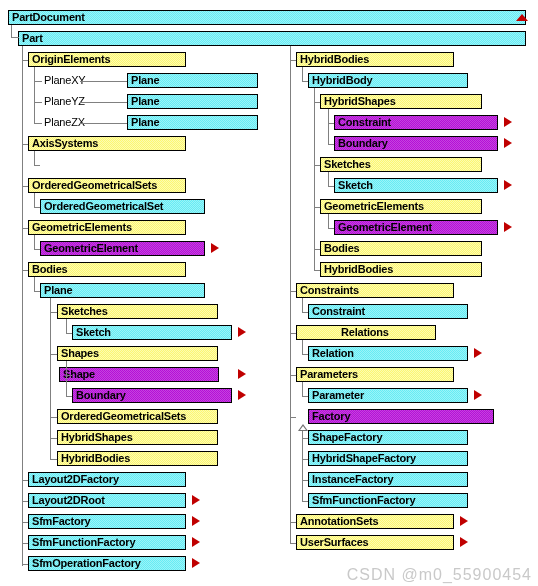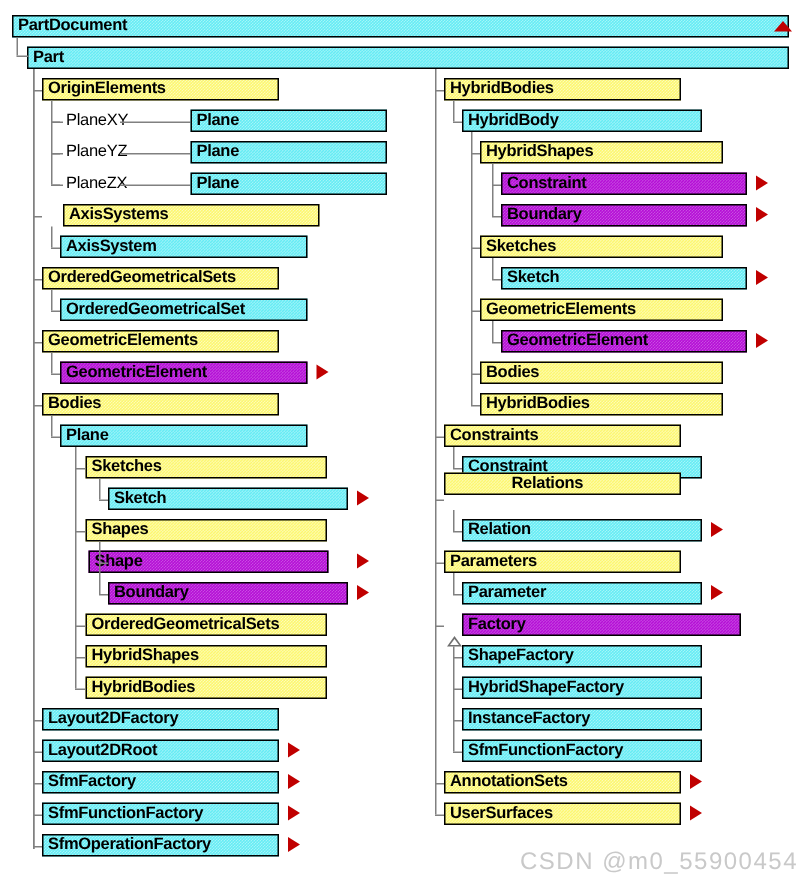--- a/index.html
+++ b/index.html
@@ -123,22 +123,21 @@
     <div class="hline" style="left: 80px; top: 81px; width: 47px;"></div>
     <div class="node cyan" style="left: 127px; top: 73px; width: 131px;">Plane</div>
     <div class="plainlabel" style="left: 44px; top: 94px;">PlaneYZ</div>
     <div class="hline" style="left: 34px; top: 102px; width: 8px;"></div>
     <div class="hline" style="left: 80px; top: 102px; width: 47px;"></div>
     <div class="node cyan" style="left: 127px; top: 94px; width: 131px;">Plane</div>
     <div class="plainlabel" style="left: 44px; top: 115px;">PlaneZX</div>
     <div class="hline" style="left: 34px; top: 123px; width: 8px;"></div>
     <div class="hline" style="left: 80px; top: 123px; width: 47px;"></div>
     <div class="node cyan" style="left: 127px; top: 115px; width: 131px;">Plane</div>
-    <div class="node yellow" style="left: 42px; top: 136px; width: 171px;">AxisSystems</div>
-    <div class="node cyan" style="left: 40px; top: 157px; width: 165px;">AxisSystem</div>
+    <div class="node yellow" style="left: 28px; top: 136px; width: 158px;">AxisSystems</div>
     <div class="node yellow" style="left: 28px; top: 178px; width: 158px;">OrderedGeometricalSets</div>
     <div class="node cyan" style="left: 40px; top: 199px; width: 165px;">OrderedGeometricalSet</div>
     <div class="node yellow" style="left: 28px; top: 220px; width: 158px;">GeometricElements</div>
     <div class="node purple" style="left: 40px; top: 241px; width: 165px;">GeometricElement</div>
     <div class="arrow-right" style="left: 211px; top: 243px;"></div>
     <div class="node yellow" style="left: 28px; top: 262px; width: 158px;">Bodies</div>
     <div class="node cyan" style="left: 40px; top: 283px; width: 165px;">Plane</div>
     <div class="node yellow" style="left: 57px; top: 304px; width: 161px;">Sketches</div>
     <div class="node cyan" style="left: 72px; top: 325px; width: 160px;">Sketch</div>
     <div class="arrow-right" style="left: 238px; top: 327px;"></div>
@@ -202,21 +201,21 @@
     <div class="node yellow" style="left: 320px; top: 157px; width: 162px;">Sketches</div>
     <div class="node cyan" style="left: 334px; top: 178px; width: 164px;">Sketch</div>
     <div class="arrow-right" style="left: 504px; top: 180px;"></div>
     <div class="node yellow" style="left: 320px; top: 199px; width: 162px;">GeometricElements</div>
     <div class="node purple" style="left: 334px; top: 220px; width: 164px;">GeometricElement</div>
     <div class="arrow-right" style="left: 504px; top: 222px;"></div>
     <div class="node yellow" style="left: 320px; top: 241px; width: 162px;">Bodies</div>
     <div class="node yellow" style="left: 320px; top: 262px; width: 162px;">HybridBodies</div>
     <div class="node cyan" style="left: 308px; top: 304px; width: 160px;">Constraint</div>
     <div class="node yellow" style="left: 296px; top: 283px; width: 158px;">Constraints</div>
-    <div class="node yellow" style="left: 296px; top: 315px; width: 158px; padding-left: 44px;">Relations</div>
+    <div class="node yellow" style="left: 296px; top: 325px; width: 140px; padding-left: 44px;">Relations</div>
     <div class="node cyan" style="left: 308px; top: 346px; width: 160px;">Relation</div>
     <div class="arrow-right" style="left: 474px; top: 348px;"></div>
     <div class="node yellow" style="left: 296px; top: 367px; width: 158px;">Parameters</div>
     <div class="node cyan" style="left: 308px; top: 388px; width: 160px;">Parameter</div>
     <div class="arrow-right" style="left: 474px; top: 390px;"></div>
     <div class="node purple" style="left: 308px; top: 409px; width: 186px;">Factory</div>
     <div class="node cyan" style="left: 308px; top: 430px; width: 160px;">ShapeFactory</div>
     <div class="node cyan" style="left: 308px; top: 451px; width: 160px;">HybridShapeFactory</div>
     <div class="node cyan" style="left: 308px; top: 472px; width: 160px;">InstanceFactory</div>
     <div class="node cyan" style="left: 308px; top: 493px; width: 160px;">SfmFunctionFactory</div>

